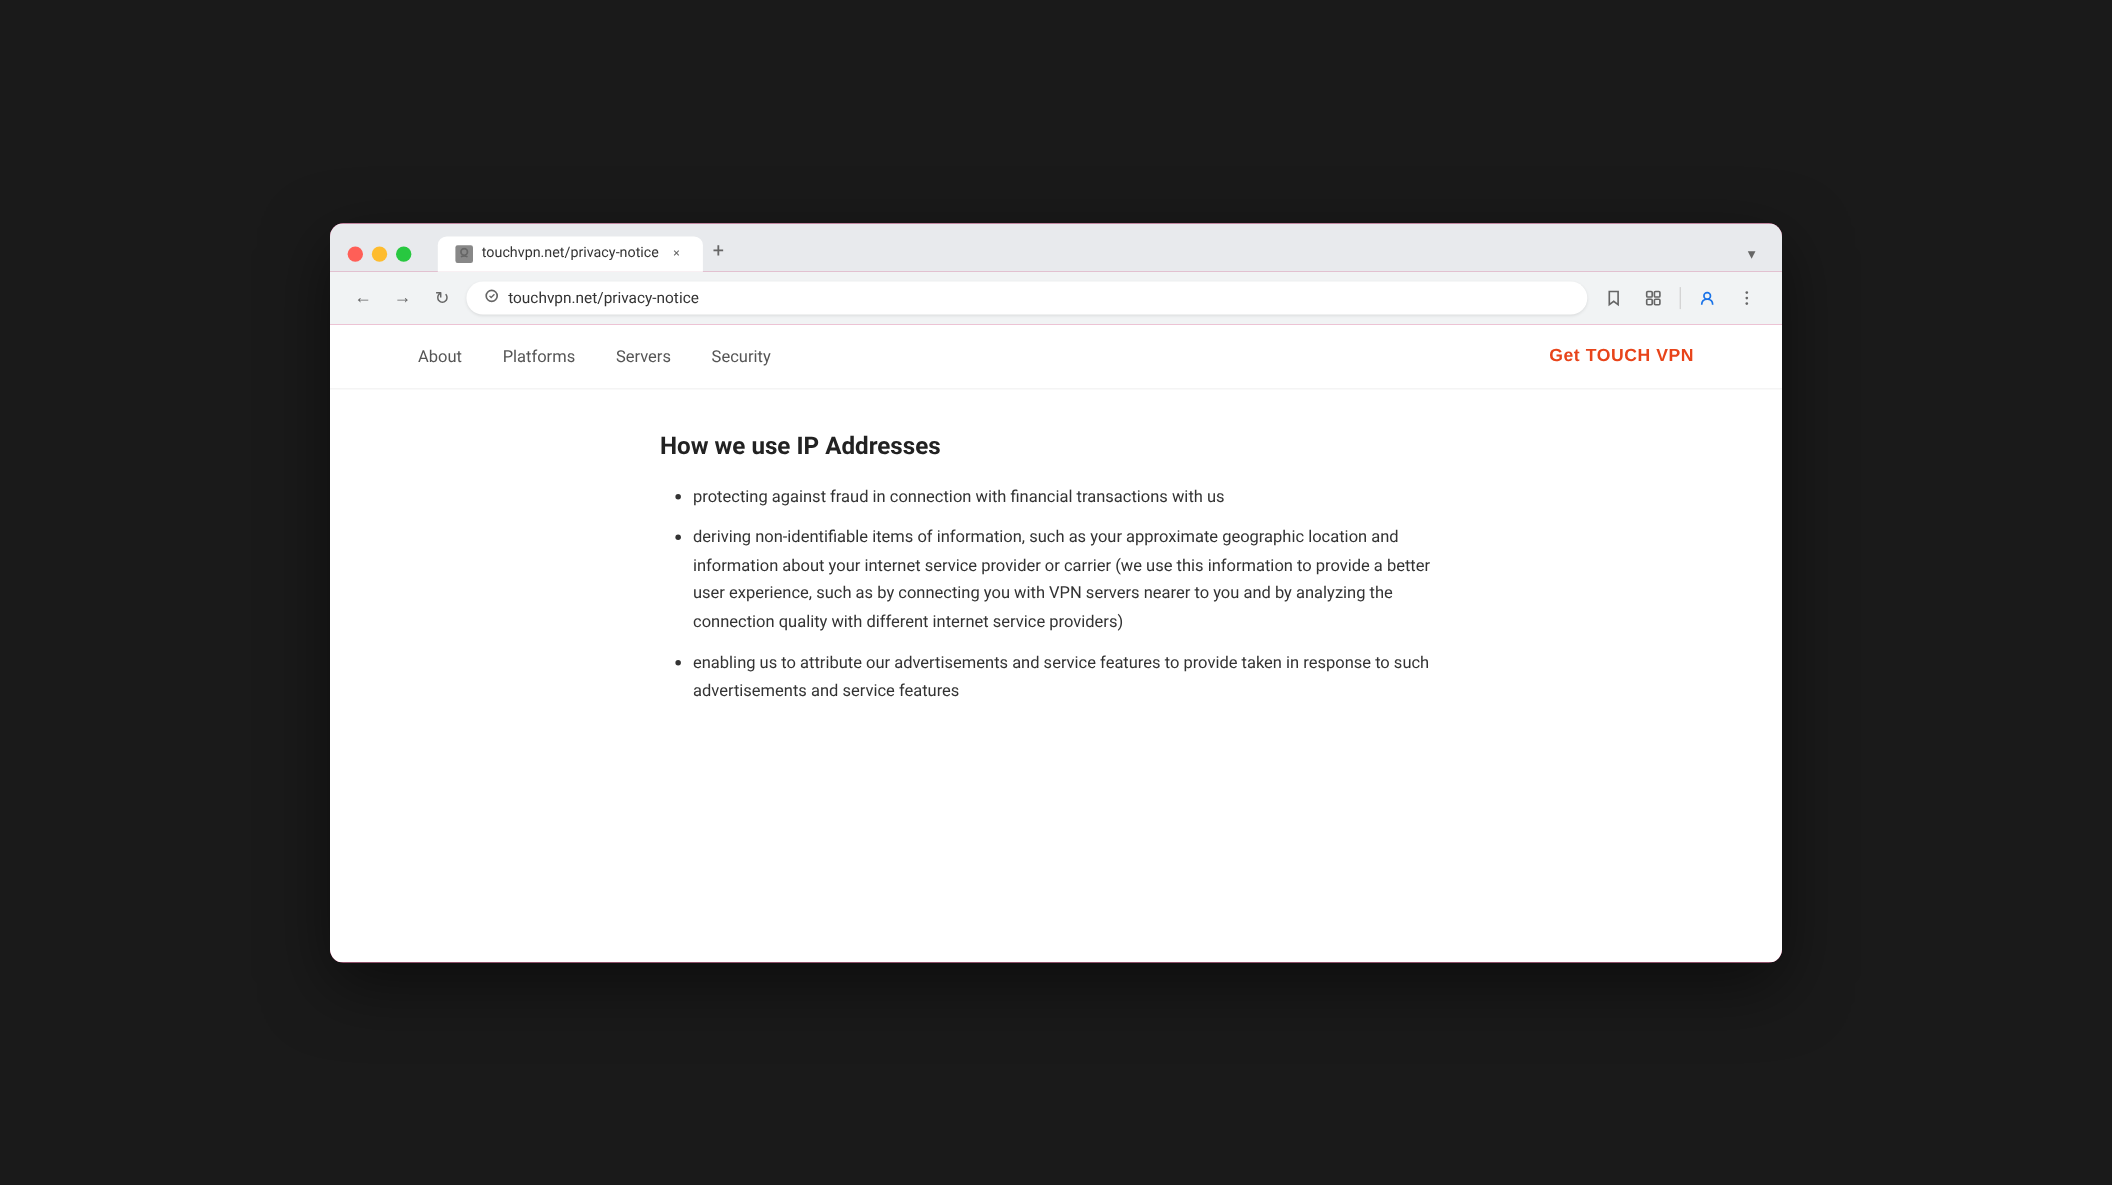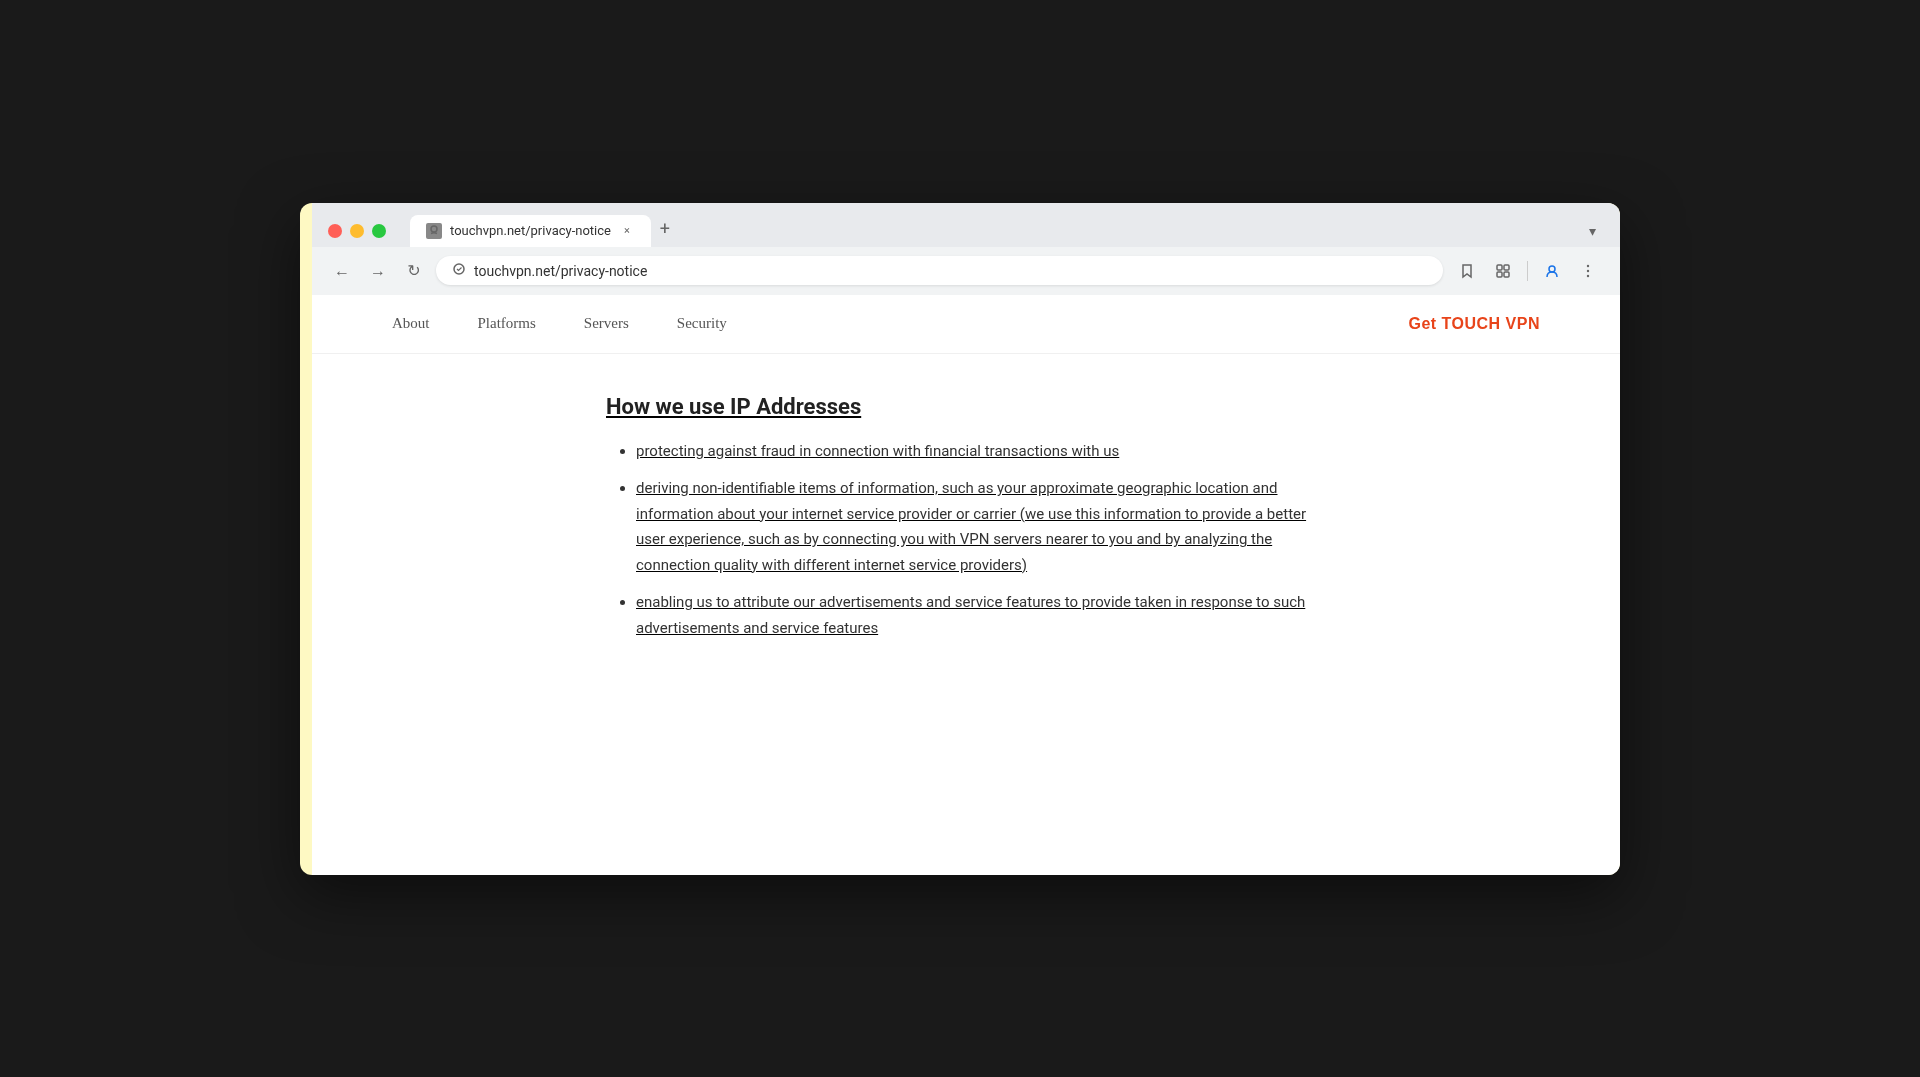--- a/index.html
+++ b/index.html
@@ -12,25 +12,24 @@
       background: #1a1a1a;
       display: flex;
       justify-content: center;
       align-items: center;
       min-height: 100vh;
       font-family: -apple-system, BlinkMacSystemFont, 'Segoe UI', Roboto, sans-serif;
     }
 
     .browser-window {
       width: 1320px;
-      background: #fef9c3;
+      background: #be185d;
       border-radius: 12px;
       overflow: hidden;
       box-shadow: 0 20px 60px rgba(0,0,0,0.5);
-      padding-left: 12px;
     }
 
     
     .browser-titlebar {
       background: #e8eaed;
       padding: 12px 16px 0;
       display: flex;
       align-items: center;
       gap: 12px;
     }
@@ -231,22 +230,21 @@
     .logo-text {
       font-size: 22px;
       font-weight: 600;
       color: #333;
       letter-spacing: 1px;
     }
 
     .site-nav {
       display: flex;
       align-items: center;
-      gap: 48px;
-      font-family: Liberation Serif, serif;
+      gap: 37px;
     }
 
     .site-nav a {
       text-decoration: none;
       color: #555;
       font-size: 15px;
     }
 
     .get-vpn-btn {
       background: none;
@@ -256,21 +254,20 @@
       font-weight: 700;
       cursor: pointer;
       letter-spacing: 0.5px;
     }
 
     
     .article-content {
       max-width: 760px;
       margin: 0 auto;
       padding: 40px 20px;
-      text-decoration: underline;
     }
 
     .article-heading {
       font-size: 22px;
       font-weight: 700;
       color: #222;
       margin-bottom: 20px;
     }
 
     .article-paragraph {

